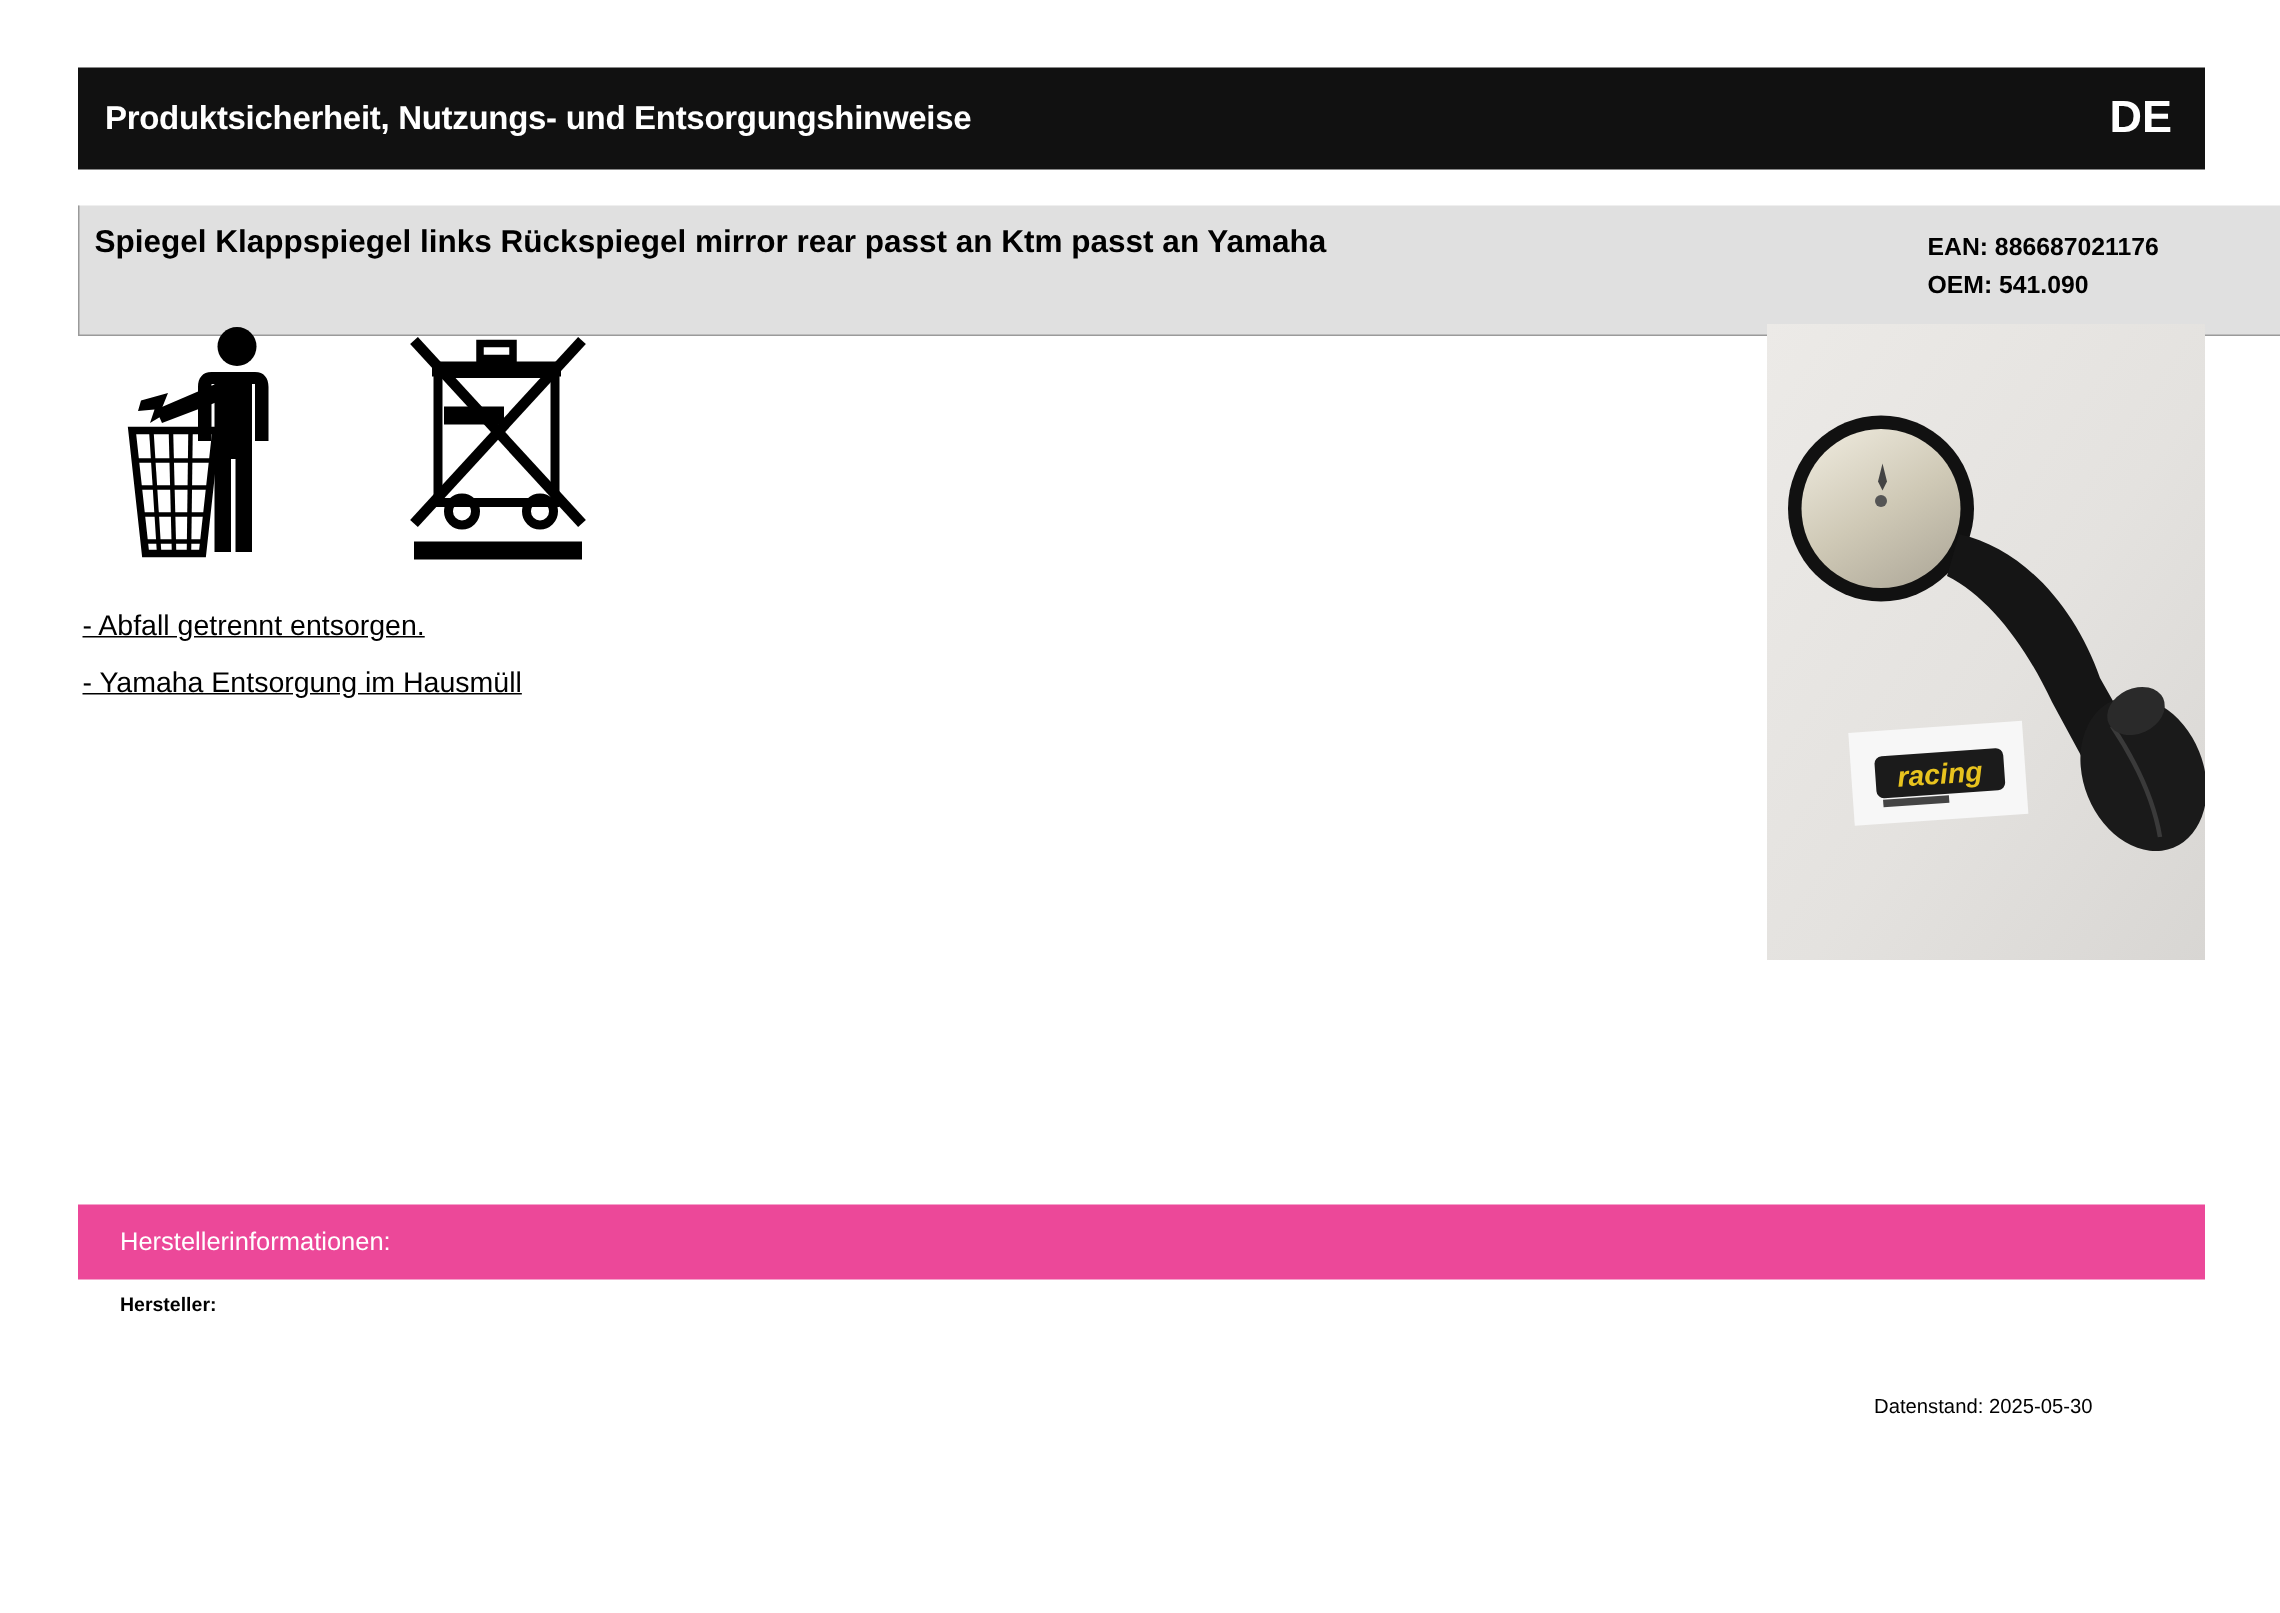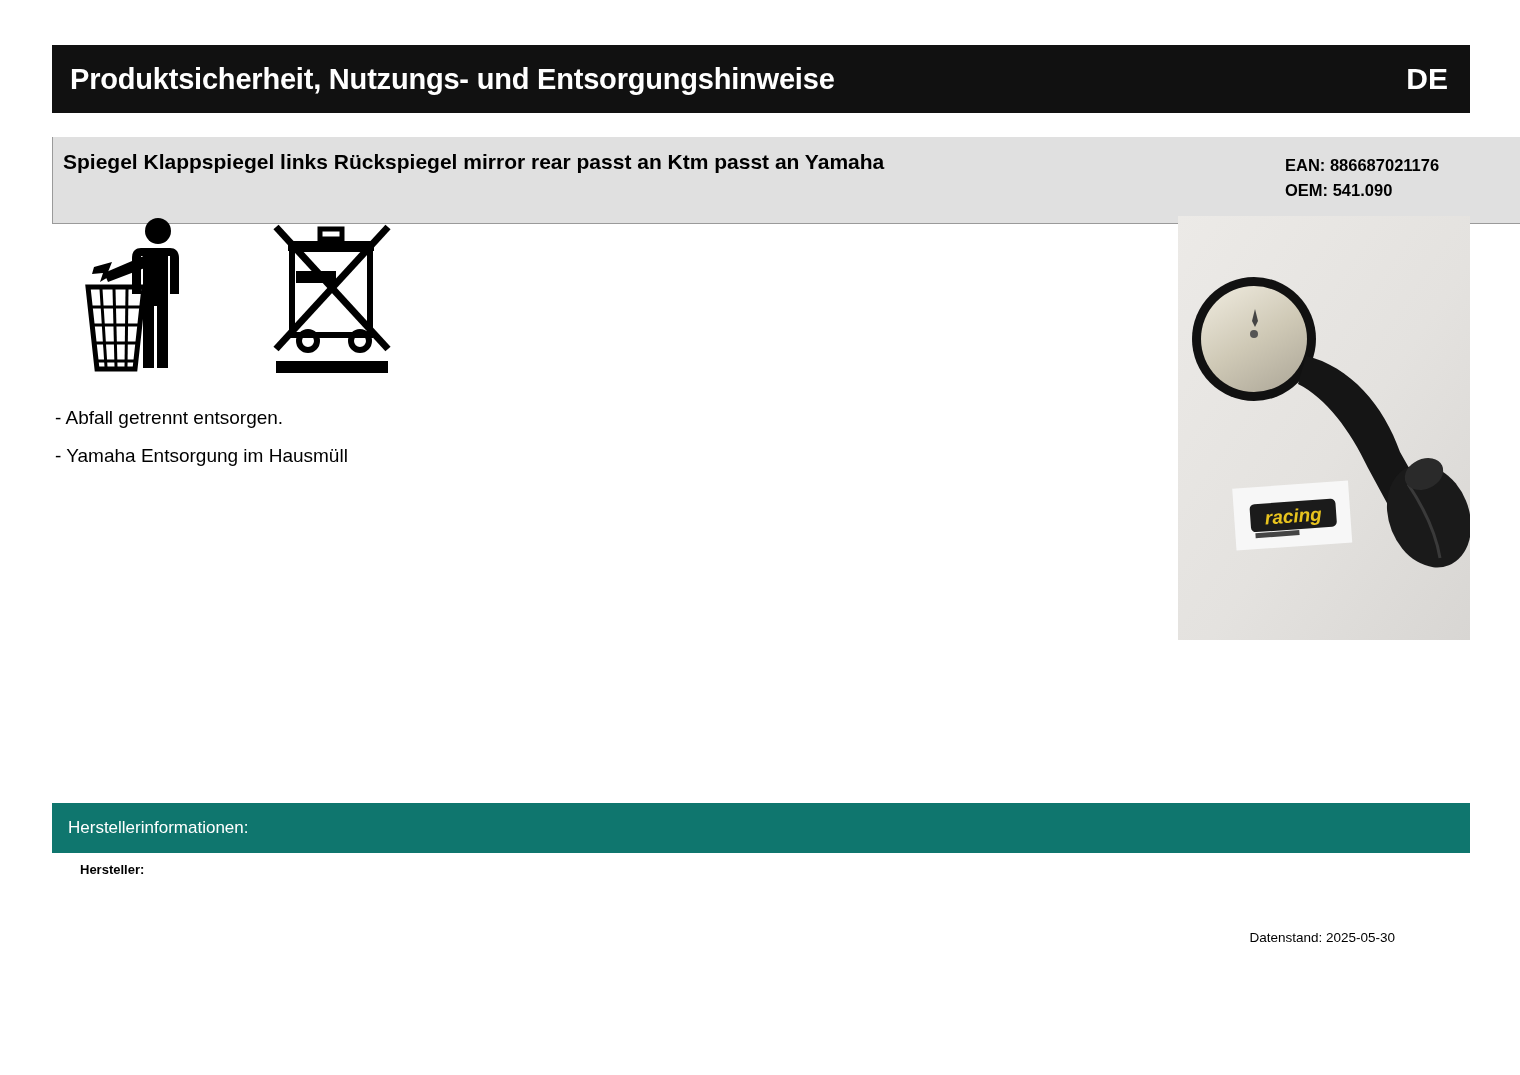--- a/index.html
+++ b/index.html
@@ -32,21 +32,21 @@
     height: 68px;
     background: #111111;
     color: #ffffff;
     display: flex;
     align-items: center;
     justify-content: space-between;
     box-sizing: border-box;
     padding: 0 22px 0 18px;
   }
   .header-title {
-    font-size: 29px;
+    font-size: 22px;
     font-weight: bold;
     letter-spacing: -0.2px;
     white-space: nowrap;
   }
   .header-lang {
     font-size: 30px;
     font-weight: bold;
     text-align: center;
   }
 
@@ -100,45 +100,46 @@
   .bullets {
     position: absolute;
     left: 55px;
     top: 408px;
     font-size: 19px;
     line-height: 1.0;
   }
   .bullets div {
     margin-bottom: 19px;
     white-space: nowrap;
+    text-decoration: underline;
   }
 
   
   .photo {
     position: absolute;
     left: 1178px;
     top: 216px;
     width: 292px;
     height: 424px;
     background: #e8e7e5;
     overflow: hidden;
   }
 
   
   .manu-bar {
     position: absolute;
     left: 52px;
     top: 803px;
     width: 1418px;
     height: 50px;
-    background: #0f766e;
+    background: #ec4899;
     color: #ffffff;
     display: flex;
     align-items: center;
-    padding-left: 16px;
+    padding-left: 28px;
     box-sizing: border-box;
     font-size: 17px;
   }
   .manu-row {
     position: absolute;
     left: 52px;
     top: 862px;
     width: 1418px;
     font-size: 13px;
     display: flex;

